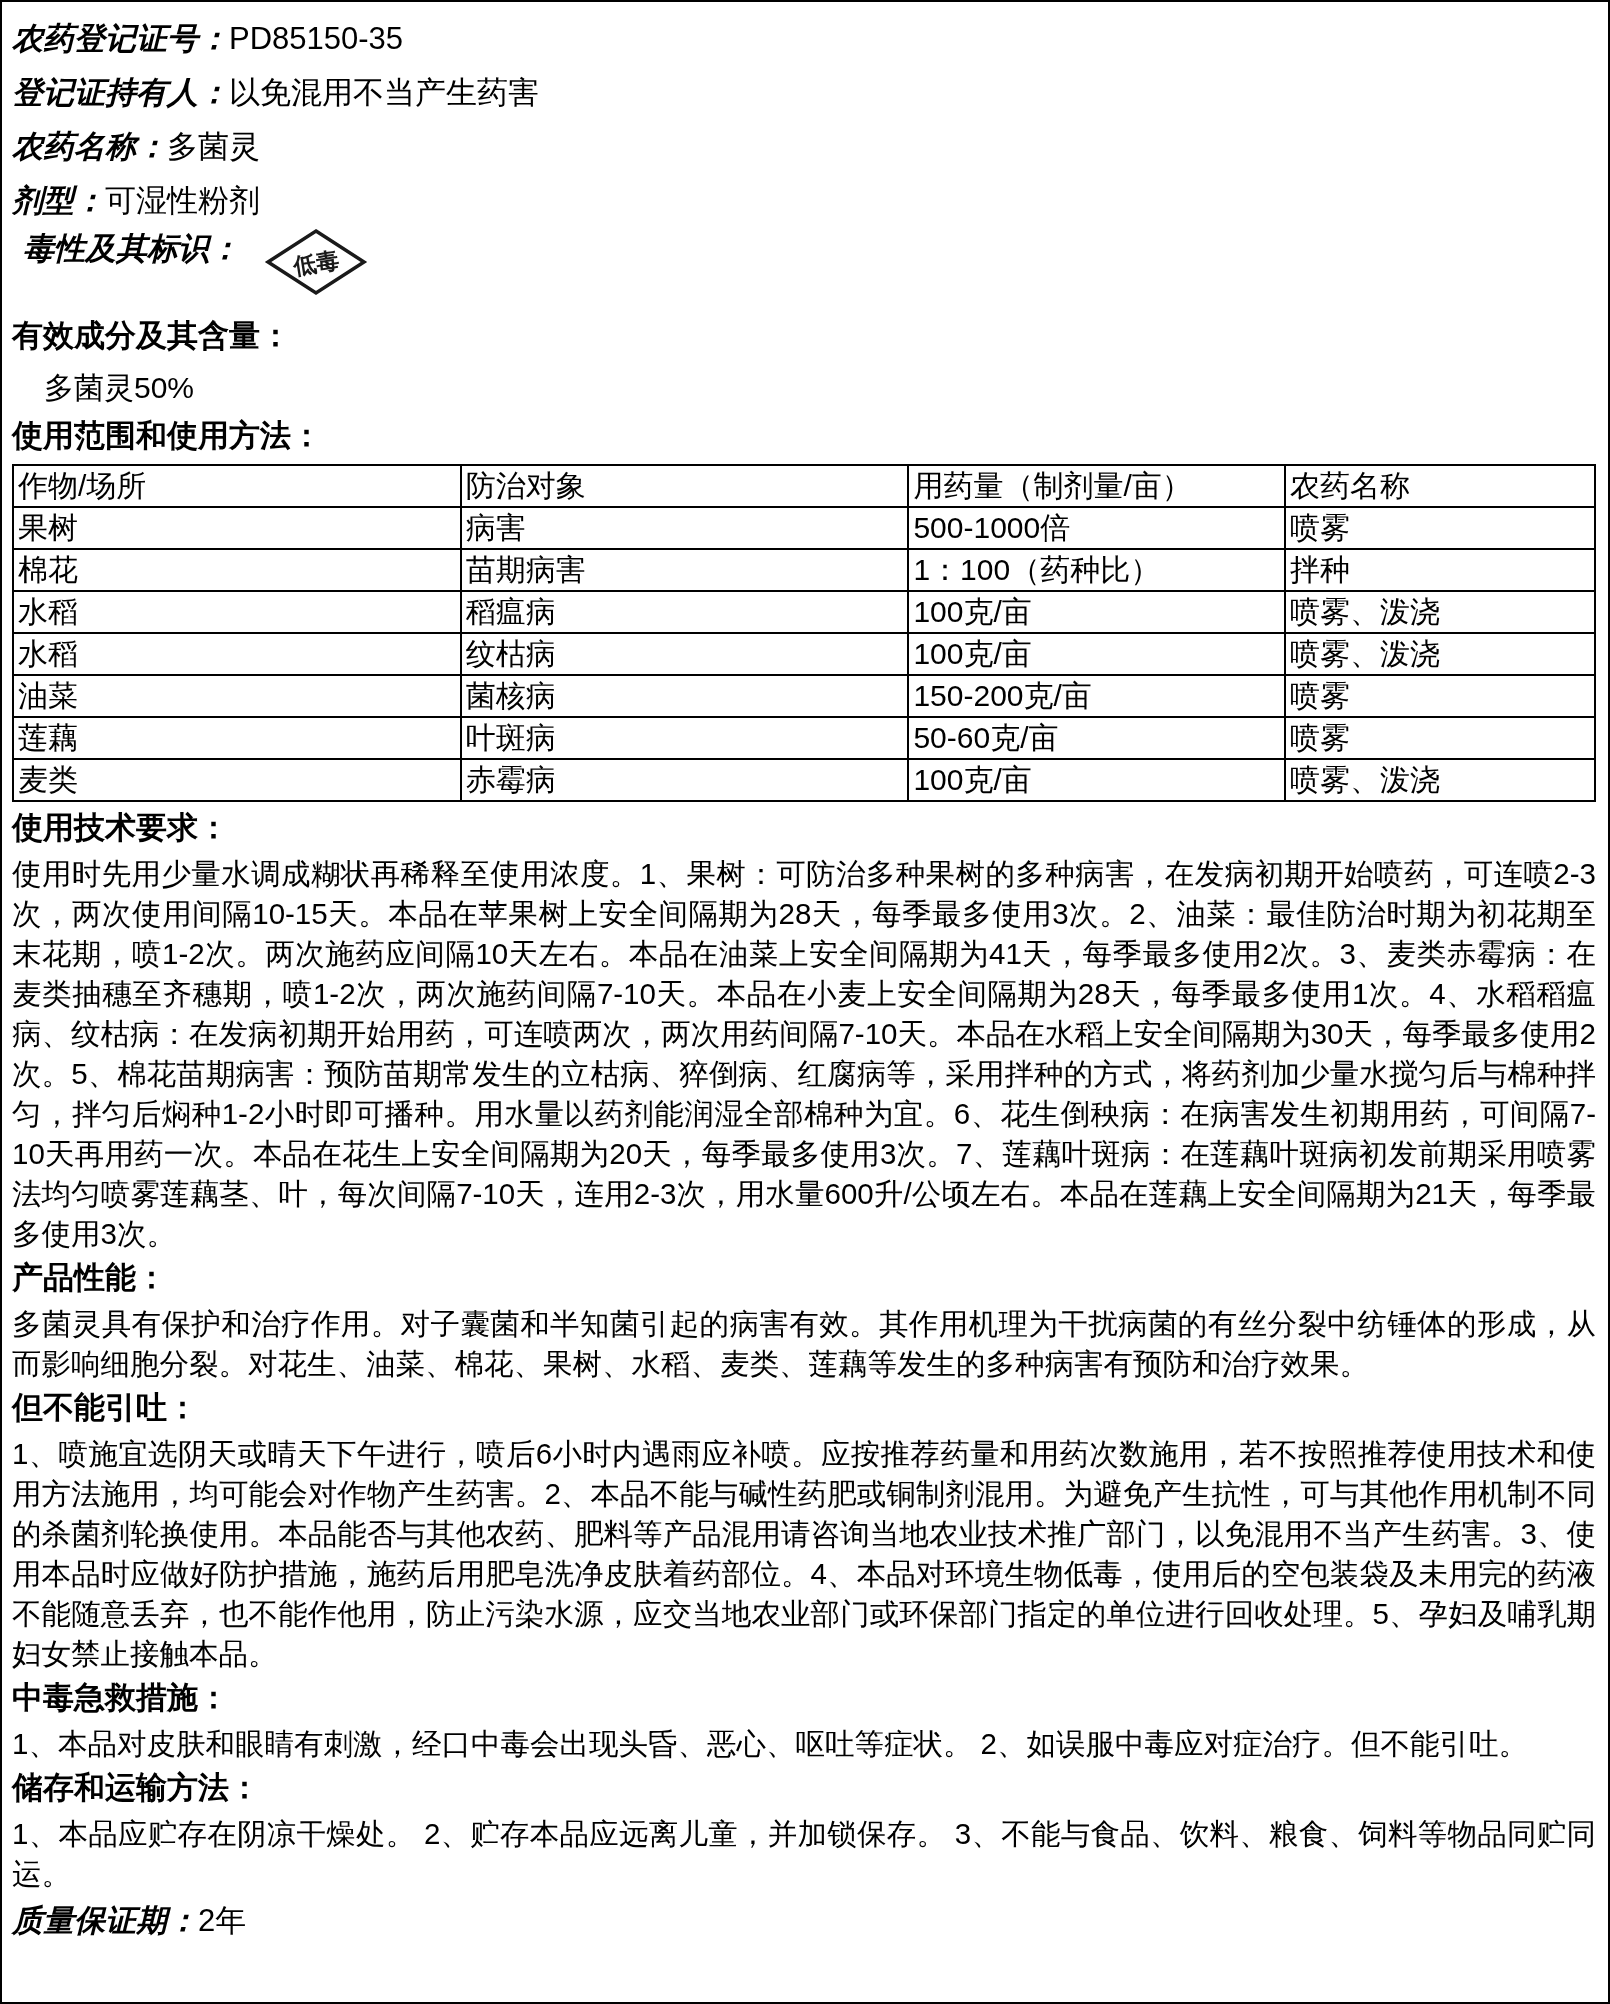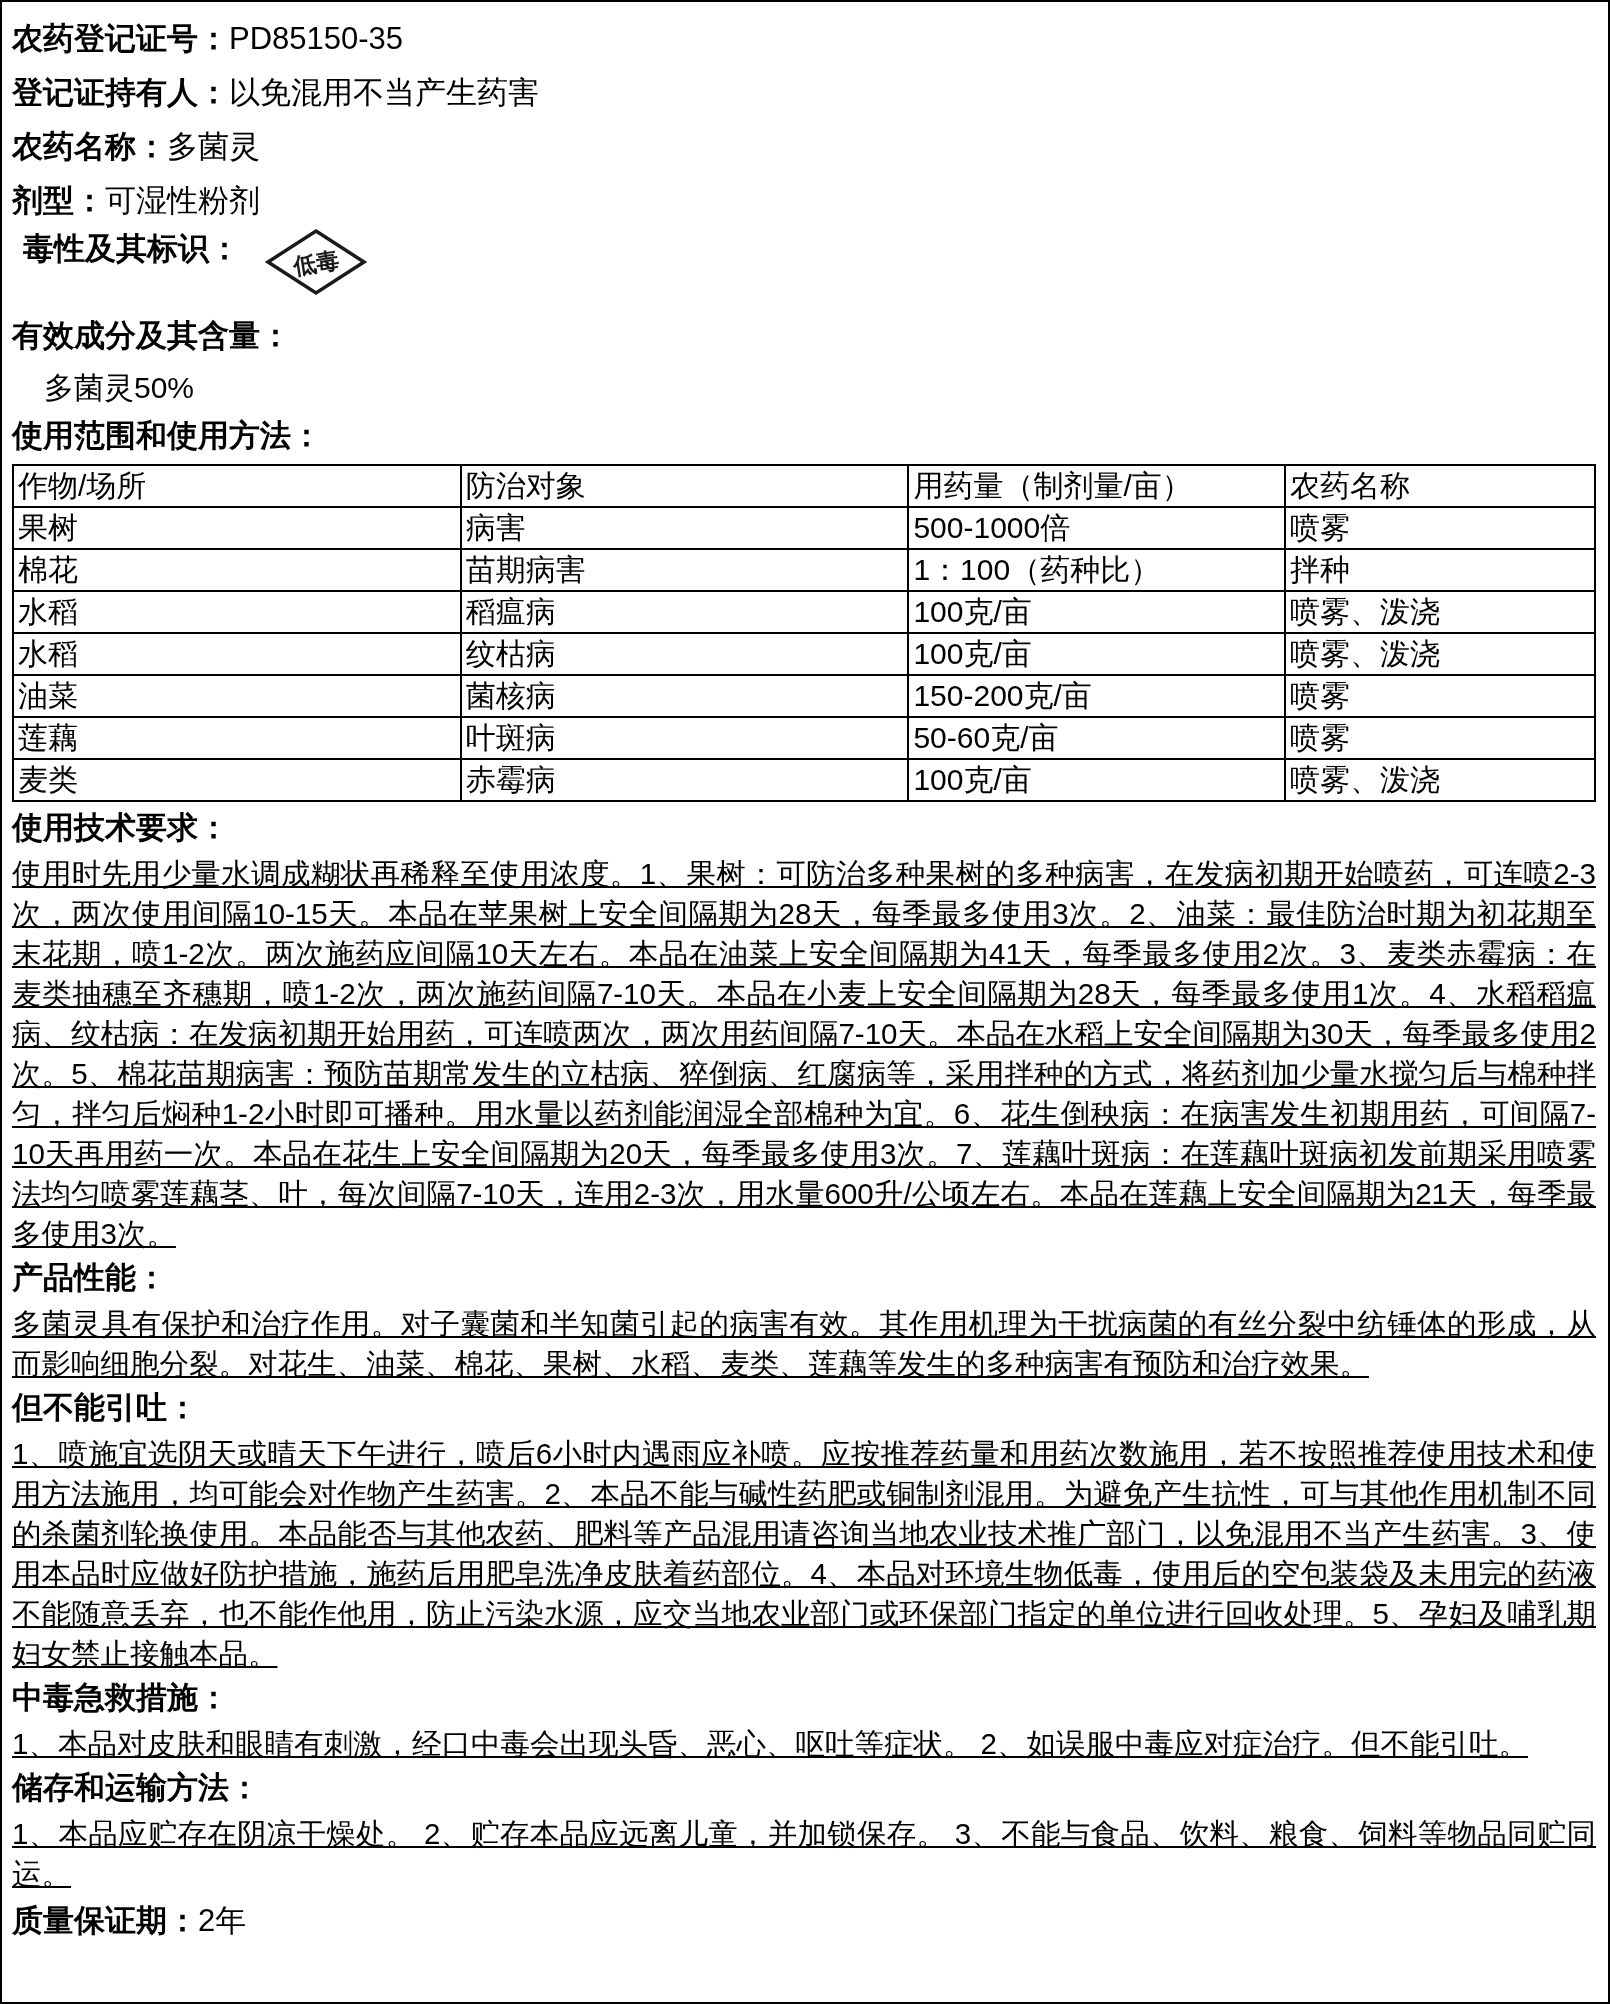--- a/index.html
+++ b/index.html
@@ -12,21 +12,21 @@
     color: #000000;
     font-family: "Liberation Sans", "DejaVu Sans", sans-serif;
     padding: 10px 12px 8px 10px;
     overflow: hidden;
   }
   .field-line {
     font-size: 31px;
     line-height: 54px;
     white-space: nowrap;
   }
-  .field-label { font-weight: bold; }
+  .field-label { font-weight: bold; font-style: italic; }
   .field-value { font-weight: normal; }
   .toxicity-line {
     display: flex;
     align-items: flex-start;
     height: 86px;
     font-size: 31px;
     margin-left: 11px;
   }
   .toxicity-icon-wrap { margin-left: 24px; display: inline-block; }
   .section-heading {
@@ -59,21 +59,20 @@
   }
   .col-crop   { width: 28.3%; }
   .col-target { width: 28.3%; }
   .col-dosage { width: 23.8%; }
   .col-method { width: 19.6%; }
   .para {
     font-size: 29.5px;
     line-height: 40px;
     margin: 0 0 2px 0;
     text-align: justify;
-    text-decoration: underline;
   }
   .footer-line {
     font-size: 31px;
     line-height: 50px;
     white-space: nowrap;
   }
   .diamond-svg text {
     font-family: "Liberation Sans", "DejaVu Sans", sans-serif;
     fill: #1a1a1a;
   }

